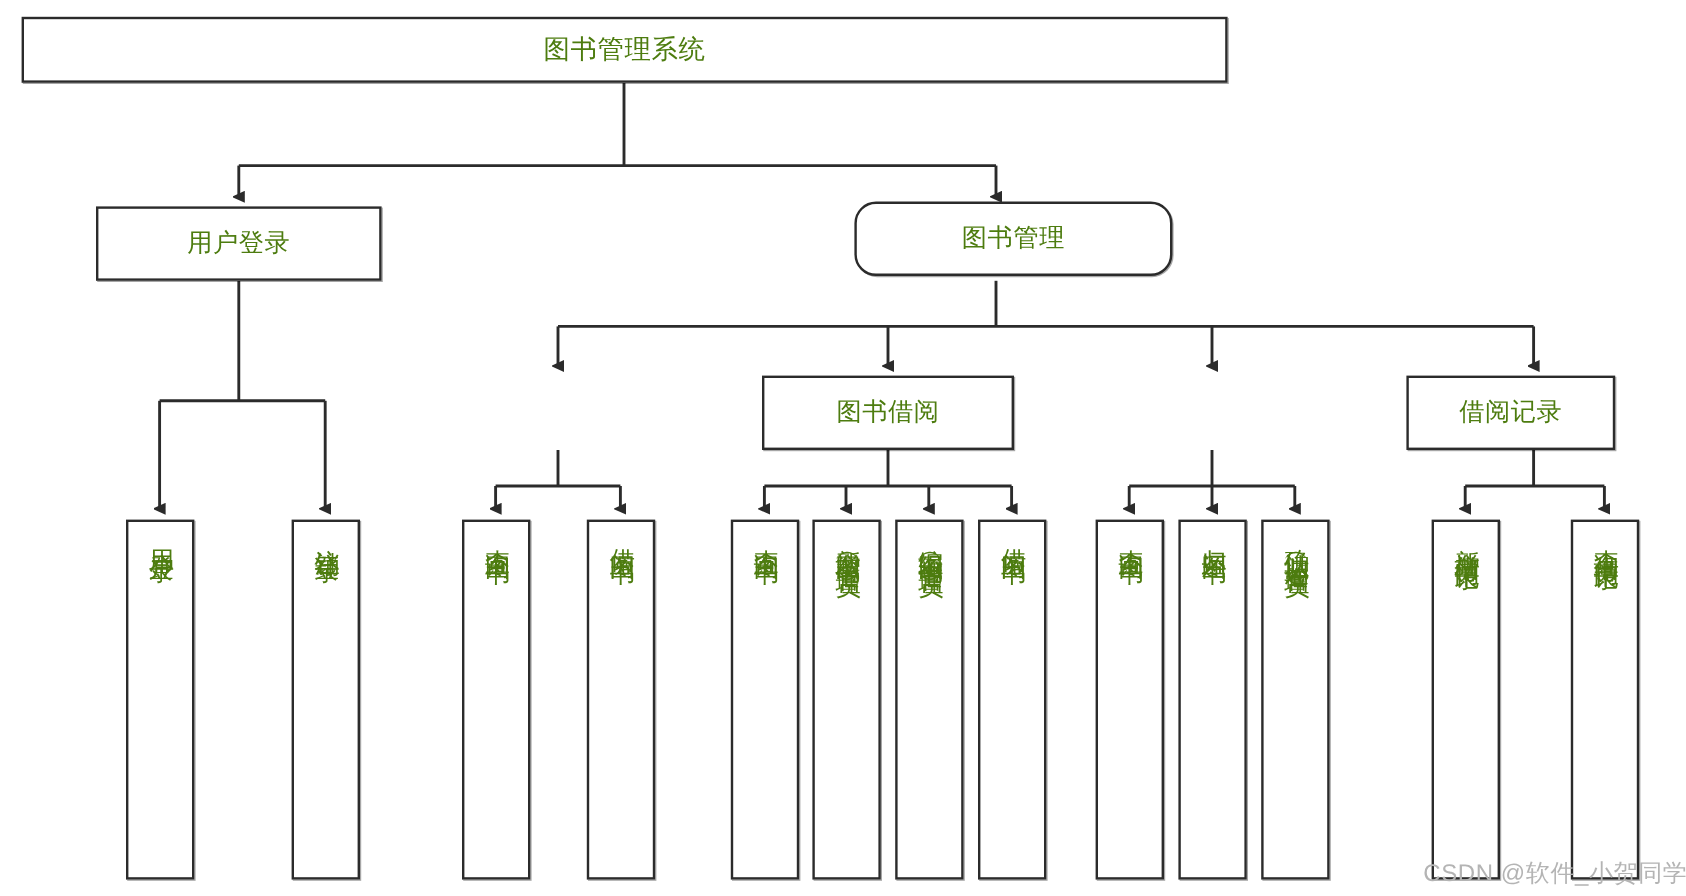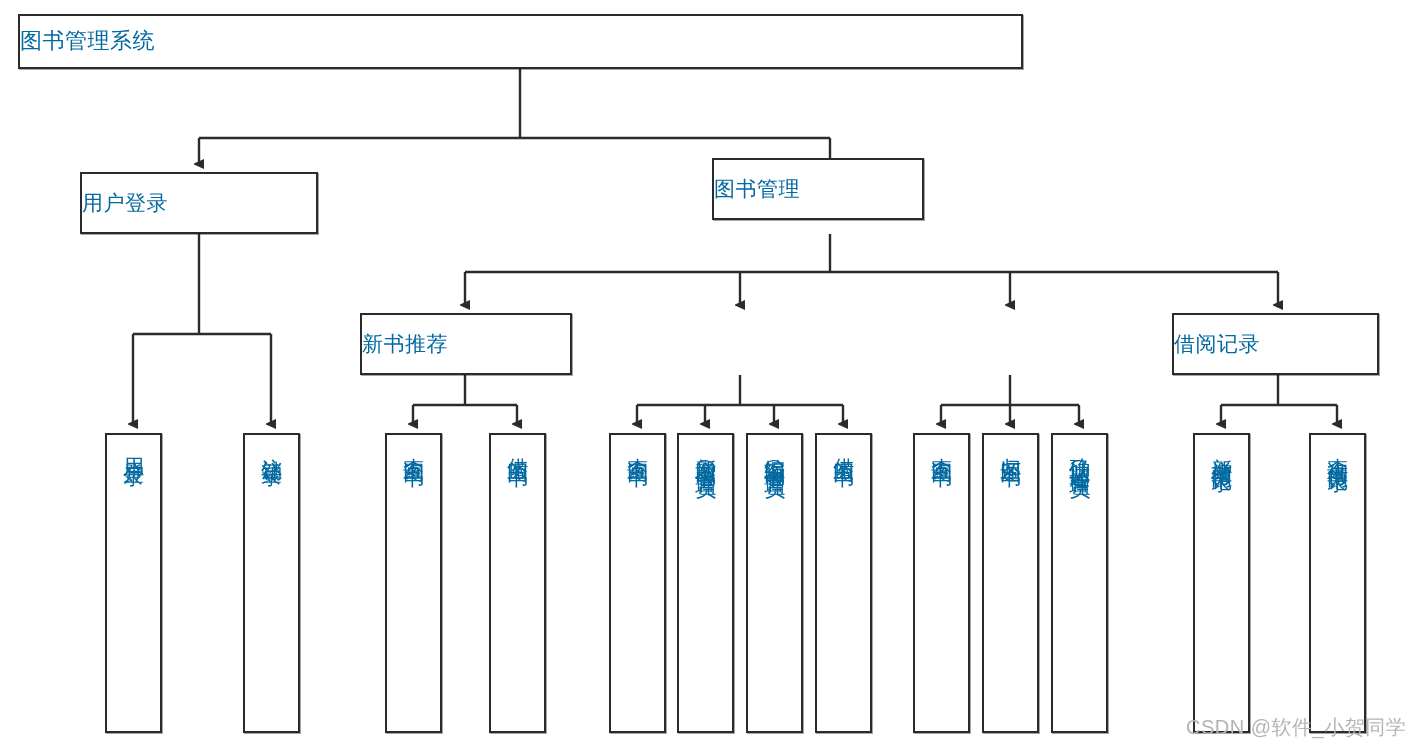--- a/index.html
+++ b/index.html
@@ -23,23 +23,24 @@
     top: 0;
     width: 1405px;
     height: 747px;
     pointer-events: none;
   }
   .node {
     position: absolute;
     box-sizing: border-box;
     border: 2px solid #2b2b2b;
     background: #ffffff;
-    color: #0369a1;
+    color: #4d7c0f;
     display: flex;
     align-items: center;
+    justify-content: center;
     box-shadow: 1px 1px 0 rgba(0,0,0,0.35);
   }
   .node .label {
     display: block;
     text-align: center;
     letter-spacing: 0.5px;
   }
   .node.horiz .label {
     font-size: 21px;
     line-height: 1.1;
@@ -124,28 +125,28 @@
     </g>
   </svg>
 
   <div class="node horiz root" style="left:18px; top:14px; width:1005px; height:55px;">
     <span class="label">图书管理系统</span>
   </div>
 
   <div class="node horiz" style="left:80px; top:172px; width:238px; height:62px;">
     <span class="label">用户登录</span>
   </div>
-  <div class="node horiz" style="left:712px; top:158px; width:212px; height:62px;">
+  <div class="node horiz" style="left:712px; top:168px; width:265px; height:62px;border-radius:18px;">
     <span class="label">图书管理</span>
   </div>
 
-  <div class="node horiz" style="left:360px; top:313px; width:212px; height:62px;">
-    <span class="label">新书推荐</span>
+  <div class="node horiz" style="left:635px; top:313px; width:210px; height:62px;">
+    <span class="label">图书借阅</span>
   </div>
-  <div class="node horiz" style="left:1172px; top:313px; width:207px; height:62px;">
+  <div class="node horiz" style="left:1172px; top:313px; width:174px; height:62px;">
     <span class="label">借阅记录</span>
   </div>
 
   <div class="node vert" style="left:105px; top:433px; width:57px; height:300px;">
     <span class="label">用户登录</span>
   </div>
   <div class="node vert" style="left:243px; top:433px; width:57px; height:300px;">
     <span class="label">注销登录</span>
   </div>
 

